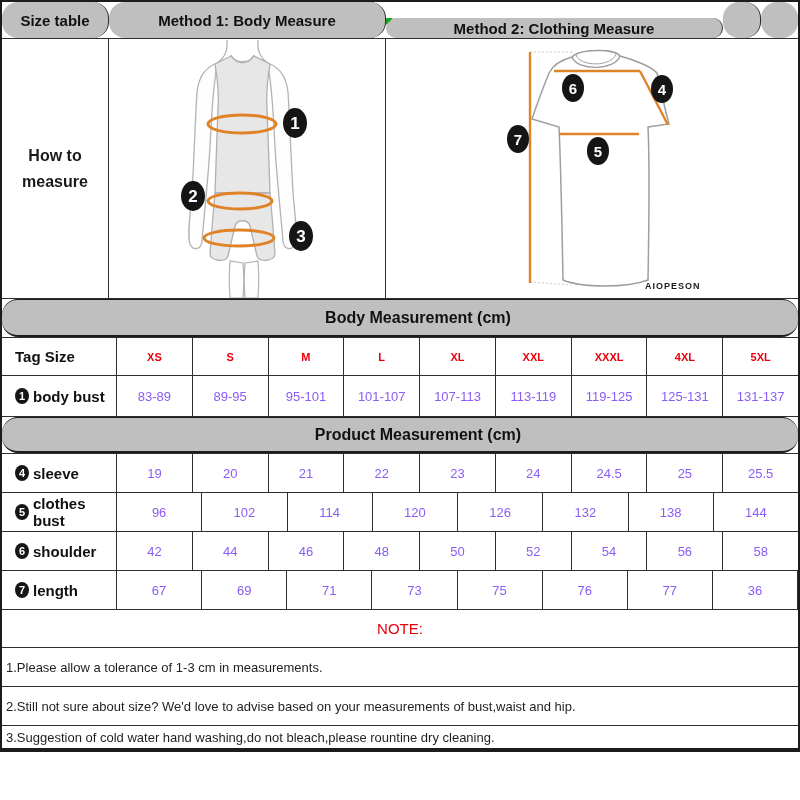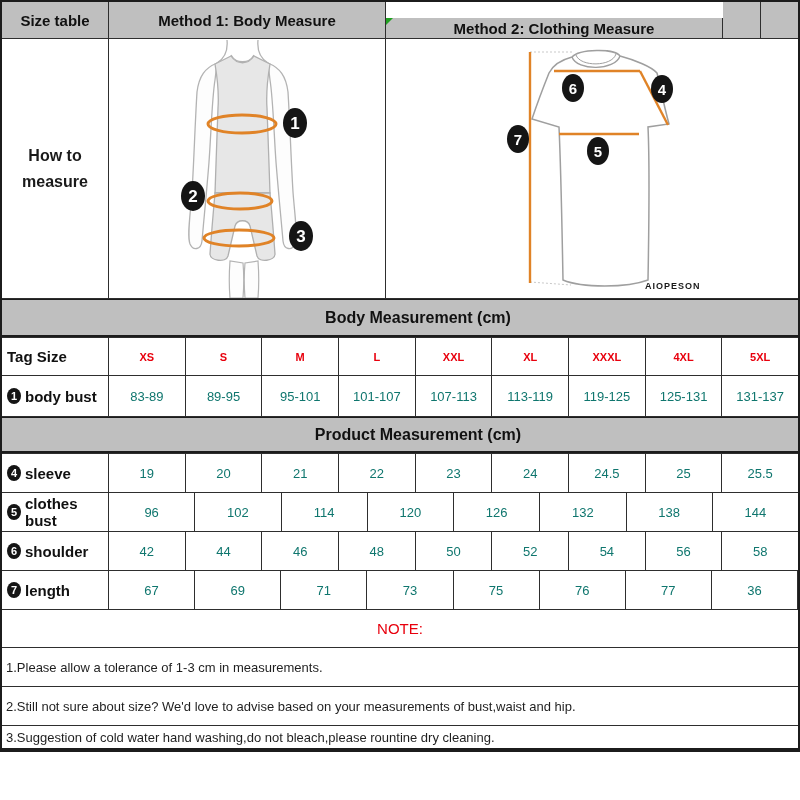--- a/index.html
+++ b/index.html
@@ -12,30 +12,30 @@
     border:2px solid #1c1c1c;display:flex;flex-direction:column;background:#fff;
   }
   .row{display:flex;flex:0 0 auto;border-bottom:1px solid #2e2e2e;min-height:0;}
   .row:last-child{border-bottom:2px solid #1c1c1c;flex:1 1 auto;}
   .cell{
     box-sizing:border-box;border-right:1px solid #2e2e2e;display:flex;
     align-items:center;justify-content:center;min-width:0;position:relative;
     background:#fff;
   }
   .cell.last{border-right:none;}
-  .gray{background:#bfbfbf;}
+  .gray{background:#bfbfbf;border-radius:16px;}
   .red{color:#e8000d;}
   .h36{height:36px;} .h37{height:37px;} .h38{height:38px;} .h40{height:40px;} .h259{height:259px;}
   .w108{flex:0 0 107px;} .w277{flex:0 0 277px;} .w337{flex:0 0 337px;margin-top:16px;} .w38{flex:0 0 38px;}
   .grow{flex:1 1 0;}
   .hdr{font-size:15px;font-weight:bold;color:#111;}
   .sectionbar{font-size:16px;font-weight:bold;color:#111;border-bottom:2px solid #1c1c1c;border-top:1px solid #1c1c1c;padding-left:36px;}
   .howto{font-size:16px;font-weight:bold;text-align:center;line-height:1.6;padding:0 28px;}
-  .labelcell{justify-content:flex-start;padding-left:5px;font-size:15px;font-weight:bold;color:#111;gap:4px;}
-  .valcell{font-size:13px;color:#0f766e;}
+  .labelcell{justify-content:flex-start;padding-left:5px;font-size:15px;font-weight:bold;color:#111;gap:4px;margin-left:8px;}
+  .valcell{font-size:13px;color:#8b5cf6;}
   .sizecell{font-size:11px;font-weight:bold;color:#e8000d;}
   .badge{
     display:inline-flex;align-items:center;justify-content:center;flex:0 0 auto;
     width:14px;height:16px;border-radius:50%;background:#151515;color:#fff;
     font-size:11px;font-weight:bold;line-height:1;
   }
   .notebar{font-size:15px;color:#e8000d;}
   .notecell{justify-content:flex-start;padding-left:4px;font-size:13px;color:#1f1f1f;}
   .diagcell{padding:0;overflow:hidden;}
   .corner-flag{
@@ -141,22 +141,22 @@
     <div class="row h38">
       <div class="cell gray grow last sectionbar">Body Measurement (cm)</div>
     </div>
 
     <div class="row h37">
       <div class="cell labelcell red w108" style="font-size:15px;">Tag Size</div>
       <div class="cell sizecell grow">XS</div>
       <div class="cell sizecell grow">S</div>
       <div class="cell sizecell grow">M</div>
       <div class="cell sizecell grow">L</div>
+      <div class="cell sizecell grow">XL</div>
       <div class="cell sizecell grow">XXL</div>
-      <div class="cell sizecell grow">XL</div>
       <div class="cell sizecell grow">XXXL</div>
       <div class="cell sizecell grow">4XL</div>
       <div class="cell sizecell grow last">5XL</div>
     </div>
 
     <div class="row h40">
       <div class="cell labelcell w108">
         <span class="badge">1</span>
         <span>body bust</span>
       </div>

